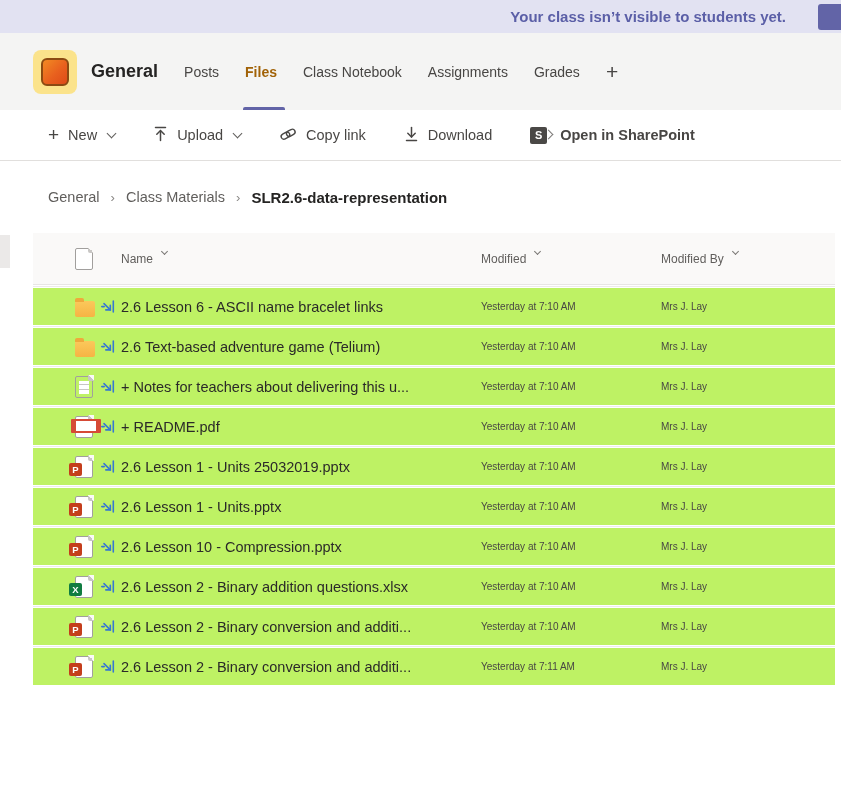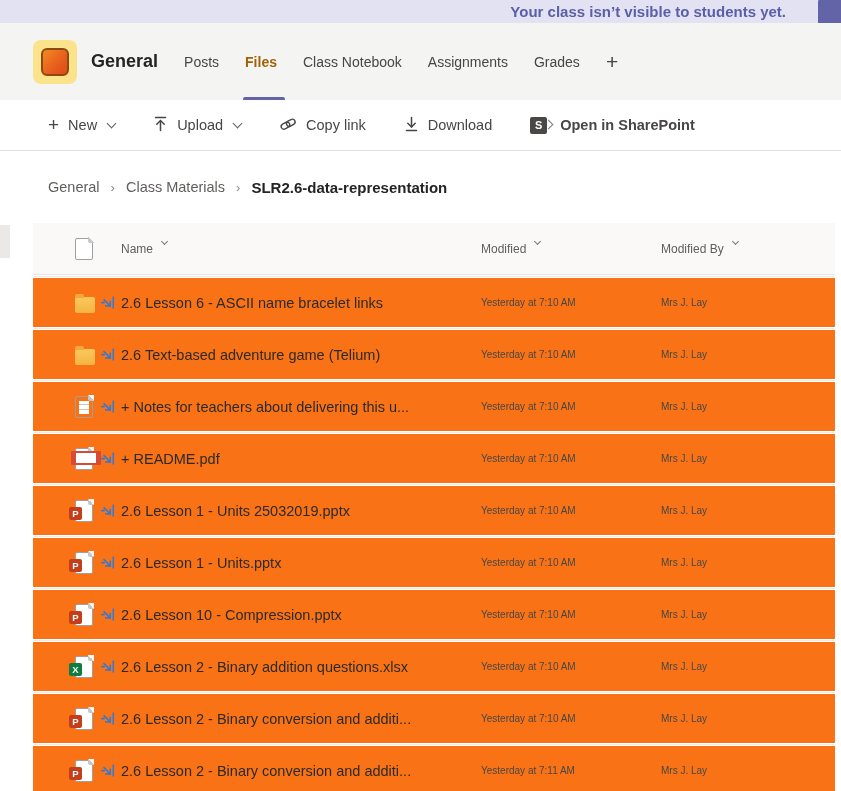--- a/index.html
+++ b/index.html
@@ -1,20 +1,20 @@
 <!DOCTYPE html>
 <html><head>
 <meta charset="utf-8">
 <style>
   * { margin:0; padding:0; box-sizing:border-box; }
   html,body { width:841px; height:791px; overflow:hidden;
     font-family:"Liberation Sans", sans-serif; background:#fff; color:#252423; }
 
   
-  .banner { height:23px; background:#E2E2F2; display:flex; align-items:center; justify-content:flex-end; }
+  .banner { height:33px; background:#E2E2F2; display:flex; align-items:center; justify-content:flex-end; }
   .banner-msg { color:#5B5FA7; font-size:15px; font-weight:700; margin-right:32px; }
   .banner-btn { width:26px; height:26px; background:#6264A7; border:none; border-radius:3px; margin-right:-3px; cursor:pointer; }
 
   
   .chan-header { position:relative; height:77px; background:#F4F4F3; display:flex; align-items:center; }
   .avatar { width:44px; height:44px; margin-left:33px; background:#FBE38B; border-radius:8px;
     display:flex; align-items:center; justify-content:center; }
   .avatar-inner { width:28px; height:28px; border-radius:6px; border:2px solid #8C4A12;
     background:linear-gradient(135deg,#F28A23 0%,#E8601E 55%,#DE4B17 100%); }
   .chan-title { font-size:18px; font-weight:700; color:#252423; margin-left:14px; margin-right:26px; }
@@ -48,21 +48,21 @@
 
   
   .file-area { position:relative; }
   .side-notch { position:absolute; left:0; top:2px; width:10px; height:33px; background:#EBE9E8; }
   .ftable { margin-left:33px; margin-right:6px; }
   .fgrid { display:grid; grid-template-columns:62px 26px 360px 180px 1fr; align-items:center; }
   .thead { height:52px; background:#FAF9F8; border-bottom:1px solid #E8E6E4; }
   .th { font-size:12px; color:#605E5C; display:flex; gap:7px;
     background:none; border:none; font-family:inherit; cursor:pointer; }
   .th .caret { border-color:#797774; }
-  .frow { height:49px; background:#f97316; margin-top:3px; position:relative; cursor:pointer; }
+  .frow { height:37px; background:#bef264; margin-top:3px; position:relative; cursor:pointer; }
   .frow::before { content:""; position:absolute; top:-2px; left:0; right:0; height:1px; background:#EDEBE9; }
   .c-icon { padding-left:42px; display:flex; }
   .c-glyph { display:flex; align-items:flex-start; padding-left:6px; }
   .c-name { font-size:14.5px; color:#2B2A29; white-space:nowrap; overflow:hidden; }
   .c-mod, .c-by { font-size:10px; color:#484644; white-space:nowrap; }
 
   
   .ficon { position:relative; display:inline-block; width:18px; height:22px;
     background:#fff; border:1.5px solid #A19F9D; border-radius:2px; }
   .ficon::before { content:""; position:absolute; top:-1.5px; right:-1.5px; width:6px; height:6px;

